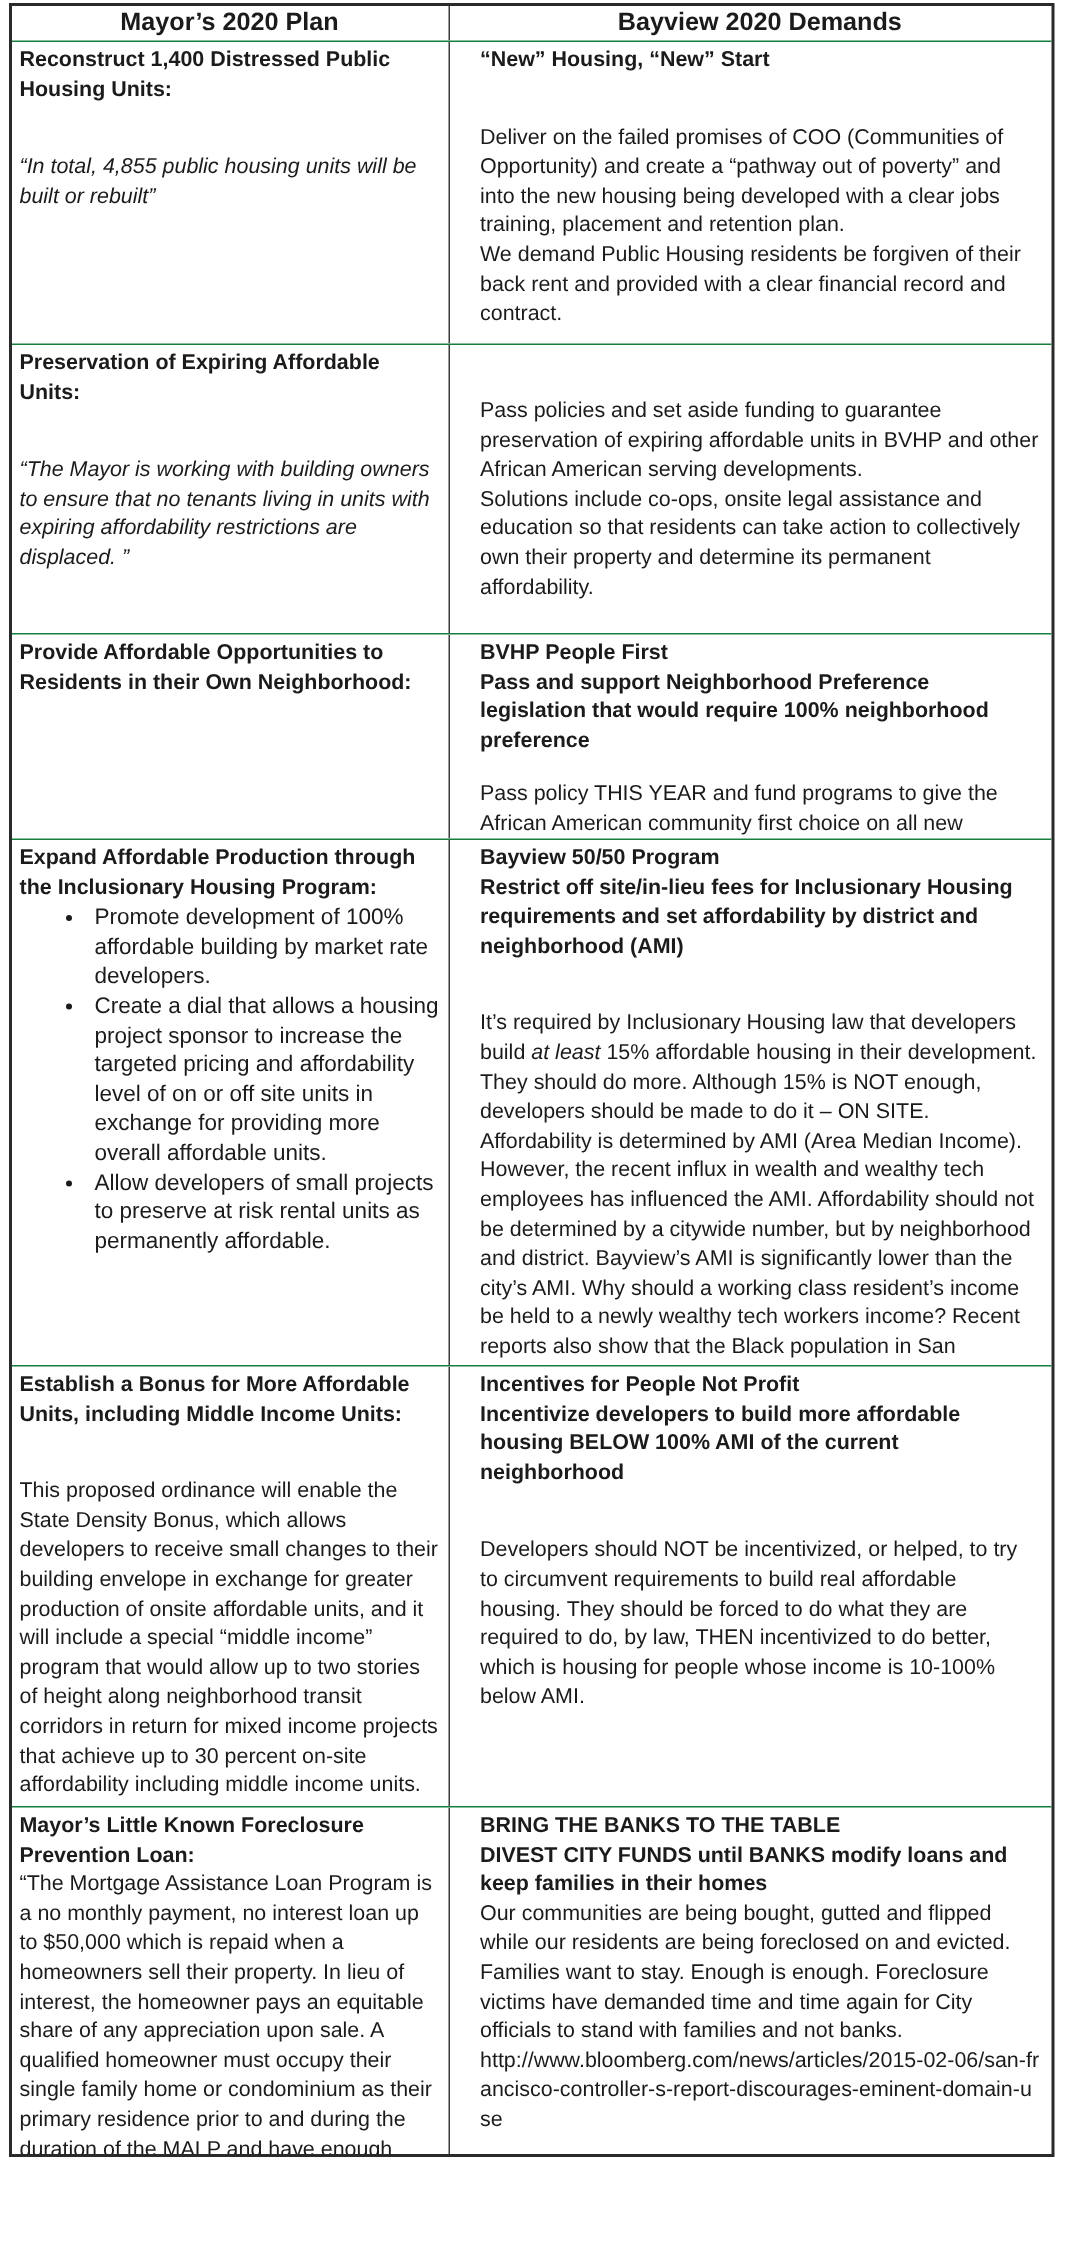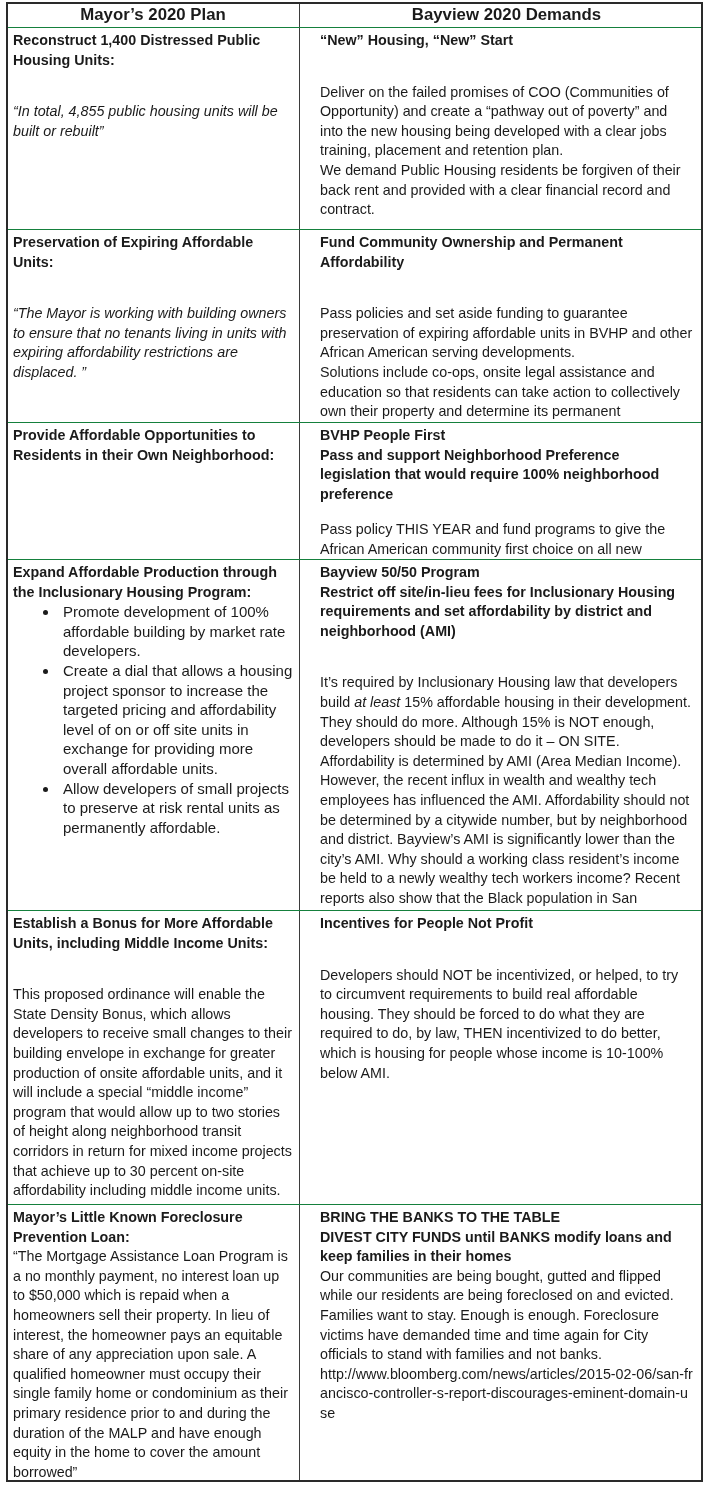--- a/index.html
+++ b/index.html
@@ -8,21 +8,21 @@
     font-family:"Liberation Sans","DejaVu Sans",sans-serif;color:#1b1b1b;
     -webkit-font-smoothing:antialiased;
   }
   .doc-table{
     position:absolute;left:6px;top:2px;width:697px;
     border:2px solid #2a2a2a;box-sizing:border-box;background:#fff;
   }
   .row{display:flex;border-top:1px solid #15803d;box-sizing:border-box;overflow:hidden;}
   .row.header{border-top:none;height:23px;}
   .r1{height:202px}.r2{height:193px}.r3{height:137px}
-  .r4{height:351px}.r5{height:294px}.r6{height:276px}
+  .r4{height:351px}.r5{height:294px}.r6{height:232px}
   .cell{box-sizing:border-box;overflow:hidden;}
   .cell.l{width:291px;padding:3px 6px 0 5px;}
   .cell.r{flex:1;border-left:1px solid #3b3b3b;padding:3px 8px 0 20px;}
   .row.header .cell{padding-top:0;}
   p{margin:0;font-size:14.3px;line-height:19.6px;}
   .htxt{font-size:16.8px;font-weight:bold;line-height:21px;text-align:center;}
   .b{font-weight:bold;}
   .i{font-style:italic;}
   .c{text-align:left;}
   .gap{margin-top:32px;}
@@ -56,21 +56,20 @@
       <p>We demand Public Housing residents be forgiven of their back rent and provided with a clear financial record and contract.</p>
     </div>
   </div>
 
   <div class="row r2">
     <div class="cell l">
       <p class="b">Preservation of Expiring Affordable Units:</p>
       <p class="i gap">“The Mayor is working with building owners to ensure that no tenants living in units with expiring affordability restrictions are displaced. ”</p>
     </div>
     <div class="cell r">
-      <p class="b c">Fund Community Ownership and Permanent Affordability</p>
       <p class="gap">Pass policies and set aside funding to guarantee preservation of expiring affordable units in BVHP and other African American serving developments.</p>
       <p>Solutions include co-ops, onsite legal assistance and education so that residents can take action to collectively own their property and determine its permanent affordability.</p>
     </div>
   </div>
 
   <div class="row r3">
     <div class="cell l">
       <p class="b">Provide Affordable Opportunities to Residents in their Own Neighborhood:</p>
     </div>
     <div class="cell r">
@@ -97,20 +96,21 @@
     </div>
   </div>
 
   <div class="row r5">
     <div class="cell l">
       <p class="b">Establish a Bonus for More Affordable Units, including Middle Income Units:</p>
       <p class="gap">This proposed ordinance will enable the State Density Bonus, which allows developers to receive small changes to their building envelope in exchange for greater production of onsite affordable units, and it will include a special “middle income” program that would allow up to two stories of height along neighborhood transit corridors in return for mixed income projects that achieve up to 30 percent on-site affordability including middle income units.</p>
     </div>
     <div class="cell r">
       <p class="b c">Incentives for People Not Profit</p>
+      <p class="b c">Incentivize developers to build more affordable housing BELOW 100% AMI of the current neighborhood</p>
       <p class="gap">Developers should NOT be incentivized, or helped, to try to circumvent requirements to build real affordable housing. They should be forced to do what they are required to do, by law, THEN incentivized to do better, which is housing for people whose income is 10-100% below AMI.</p>
     </div>
   </div>
 
   <div class="row r6">
     <div class="cell l">
       <p class="b">Mayor’s Little Known Foreclosure Prevention Loan:</p>
       <p>“The Mortgage Assistance Loan Program is a no monthly payment, no interest loan up to $50,000 which is repaid when a homeowners sell their property. In lieu of interest, the homeowner pays an equitable share of any appreciation upon sale. A qualified homeowner must occupy their single family home or condominium as their primary residence prior to and during the duration of the MALP and have enough equity in the home to cover the amount borrowed”</p>
     </div>
     <div class="cell r">

